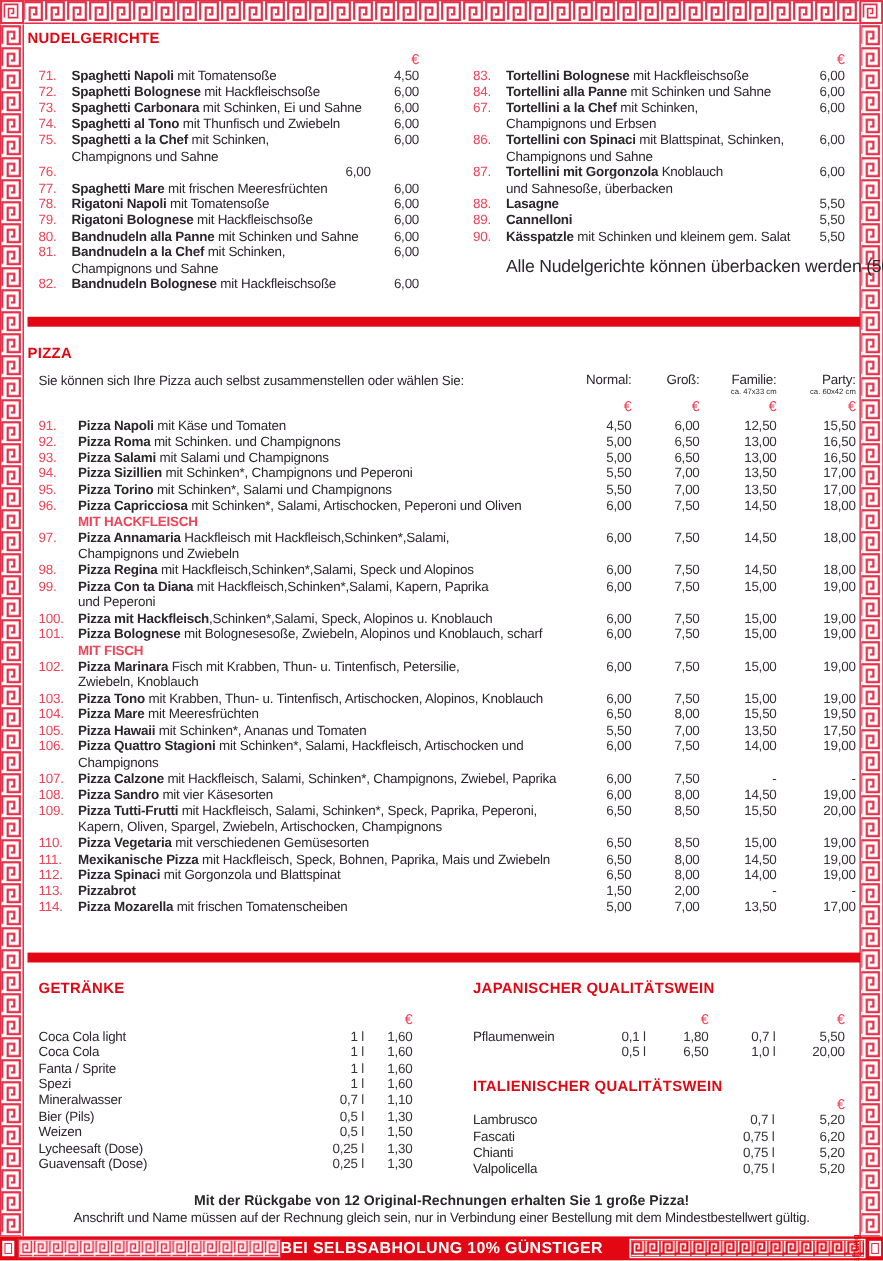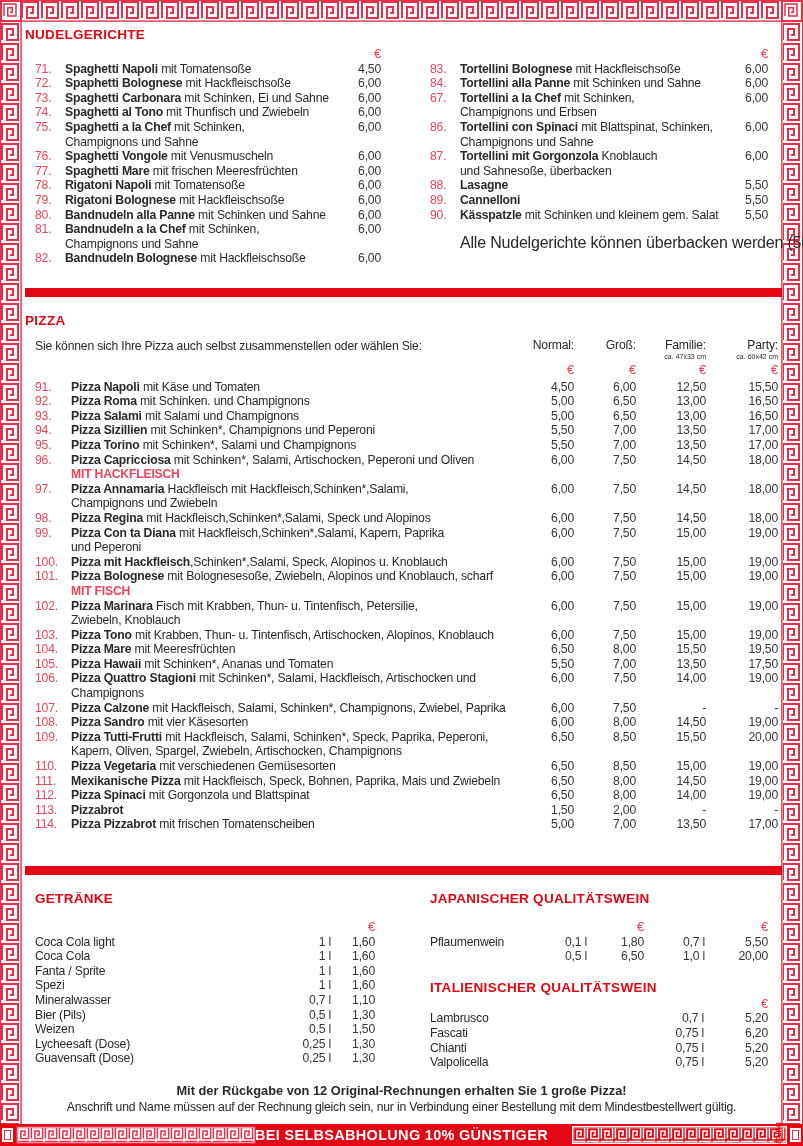--- a/index.html
+++ b/index.html
@@ -117,21 +117,20 @@
           <span class="txt"><b class="nm">Spaghetti al Tono</b><span class="ds"> mit Thunfisch und Zwiebeln</span></span>
           <span class="pr">6,00</span>
         </div>
         <div class="row ngrid">
           <span class="num">75.</span>
           <span class="txt"><b class="nm">Spaghetti a la Chef</b><span class="ds"> mit Schinken,</span><span class="l2">Champignons und Sahne</span></span>
           <span class="pr">6,00</span>
         </div>
         <div class="row ngrid">
           <span class="num">76.</span>
-          <span class="txt"><b class="nm">Spaghetti Vongole</b><span class="ds"> mit Venusmuscheln</span></span>
           <span class="pr">6,00</span>
         </div>
         <div class="row ngrid">
           <span class="num">77.</span>
           <span class="txt"><b class="nm">Spaghetti Mare</b><span class="ds"> mit frischen Meeresfrüchten</span></span>
           <span class="pr">6,00</span>
         </div>
         <div class="row ngrid">
           <span class="num">78.</span>
           <span class="txt"><b class="nm">Rigatoni Napoli</b><span class="ds"> mit Tomatensoße</span></span>
@@ -435,21 +434,21 @@
       <div class="row pgrid">
         <span class="num">113.</span>
         <span class="txt"><b class="nm">Pizzabrot</b></span>
         <span class="pr">1,50</span>
         <span class="pr">2,00</span>
         <span class="pr">-</span>
         <span class="pr">-</span>
       </div>
       <div class="row pgrid">
         <span class="num">114.</span>
-        <span class="txt"><b class="nm">Pizza Pizzabrot</b><span class="ds"> mit frischen Tomatenscheiben</span></span>
+        <span class="txt"><b class="nm">Pizza Mozarella</b><span class="ds"> mit frischen Tomatenscheiben</span></span>
         <span class="pr">5,00</span>
         <span class="pr">7,00</span>
         <span class="pr">13,50</span>
         <span class="pr">17,00</span>
       </div>
     </div>
 </div>
 
 <div class="abs bar" style="top:866px;left:25px;width:757px;"></div>
 

